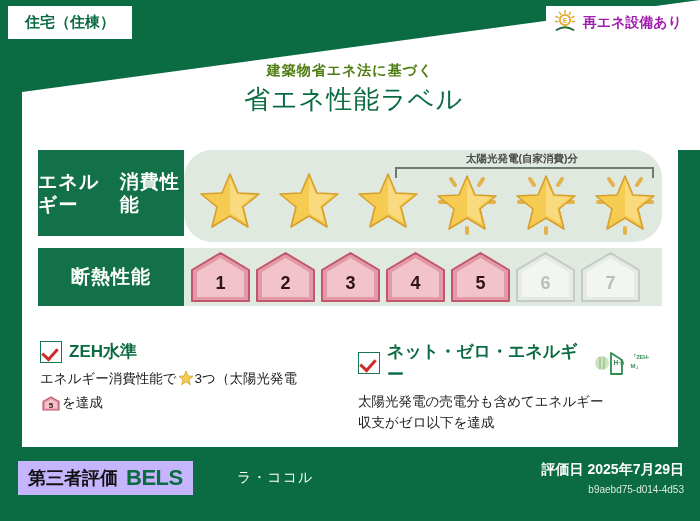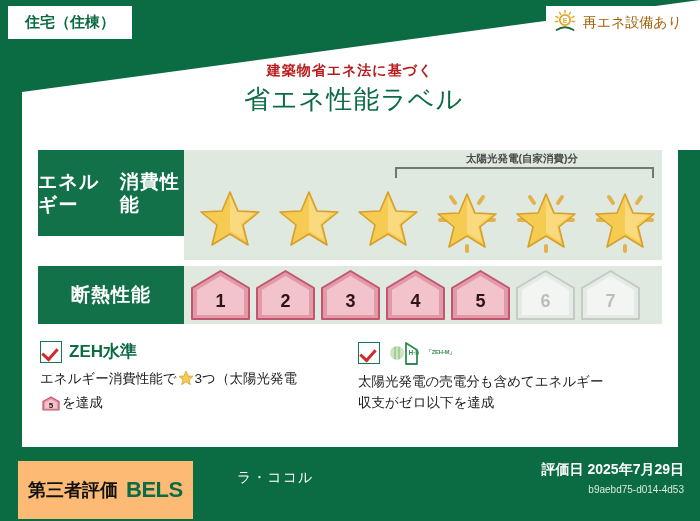--- a/index.html
+++ b/index.html
@@ -23,42 +23,42 @@
     position:absolute;left:8px;top:6px;width:124px;height:33px;
     background:#ffffff;display:flex;align-items:center;justify-content:center;
     font-size:15px;font-weight:bold;color:#0b6b42;letter-spacing:0px;
     z-index:6;
   }
   .renew-badge{
     position:absolute;right:8px;top:6px;height:33px;
     background:#ffffff;display:flex;align-items:center;gap:5px;
     padding:0 10px 0 6px;z-index:6;
   }
-  .renew-badge .txt{font-size:14px;font-weight:normal;color:#a16207;}
+  .renew-badge .txt{font-size:14px;font-weight:bold;color:#a21caf;}
 
   
   .panel{
     position:absolute;left:22px;top:92px;width:656px;height:355px;
     background:#ffffff;z-index:4;
   }
 
   .title-wrap{position:absolute;left:0;top:-30px;width:656px;text-align:center;z-index:5;}
-  .title-sub{font-size:14px;font-weight:bold;color:#b91c1c;letter-spacing:1px;}
+  .title-sub{font-size:14px;font-weight:bold;color:#4d7c0f;letter-spacing:1px;}
   .title-main{font-size:26px;font-weight:normal;color:#0b6b42;letter-spacing:1px;margin-top:2px;margin-left:7px;}
 
   
   .rows{position:absolute;left:16px;top:58px;width:624px;}
   .row{display:flex;align-items:stretch;margin-bottom:6px;position:relative;}
   .row-label{
     width:146px;background:#13714a;color:#ffffff;
     display:flex;flex-direction:row;align-items:center;justify-content:center;
     font-size:19px;font-weight:bold;line-height:1.22;letter-spacing:1px;flex:0 0 146px;
   }
   .row-body{flex:1;background:#dfe9df;position:relative;}
-  .row-energy .row-body{height:110px;}
+  .row-energy .row-body{height:92px;border-radius:28px;}
   .row-insul .row-body{height:58px;}
   .row-energy .row-label{height:86px;}
   .row-insul .row-label{height:58px;}
 
   
   .stars{position:absolute;left:0;bottom:2px;width:100%;height:74px;display:flex;align-items:center;padding-left:6px;box-sizing:border-box;}
   .star-cell{width:79px;height:72px;position:relative;flex:0 0 79px;}
   .star{position:absolute;left:50%;top:50%;transform:translate(-50%,-50%);}
 
   .solar-note{
@@ -98,22 +98,22 @@
     margin-top:6px;font-size:13.5px;color:#1b1b1b;line-height:1.55;letter-spacing:0px;
   }
   .zeh-logo{display:inline-flex;align-items:flex-end;gap:1px;vertical-align:-6px;margin-left:2px;}
   .zeh-cap{font-size:6px;color:#3f8f5c;font-weight:bold;letter-spacing:-.3px;padding-bottom:2px;}
   .inline-star{display:inline-block;vertical-align:-3px;margin:0 1px;}
   .inline-house{display:inline-block;vertical-align:-4px;margin:0 2px;}
 
   
   .bottom{position:absolute;left:0;bottom:0;width:700px;height:74px;background:#0b6b42;}
   .bels-box{
-    position:absolute;left:18px;top:14px;height:34px;background:#fdba74;
-    display:flex;align-items:center;padding:12px 10px;gap:8px;
+    position:absolute;left:18px;top:14px;height:34px;background:#c4b5fd;
+    display:flex;align-items:center;padding:0 10px;gap:8px;
   }
   .bels-third{font-size:18px;font-weight:bold;color:#111;letter-spacing:0px;}
   .bels-word{font-size:22px;font-weight:bold;color:#0b6b42;letter-spacing:-.5px;}
   .company{
     position:absolute;left:237px;top:22px;font-size:14px;color:#ffffff;letter-spacing:1px;
   }
   .eval-date{
     position:absolute;right:16px;top:14px;font-size:14px;color:#ffffff;font-weight:bold;
   }
   .uuid{
@@ -339,20 +339,21 @@
                 <polygon points="9,1 17,5.6 17,14 1,14 1,5.6" fill="#e39aa8" stroke="#c2566d" stroke-width="1.2" stroke-linejoin="round"></polygon>
                 <polygon points="9,3.4 15,6.6 15,12.4 3,12.4 3,6.6" fill="#f3c3cc"></polygon>
                 <text x="9" y="12" font-size="8" text-anchor="middle" fill="#2e1414" font-family="Liberation Sans, sans-serif" font-weight="bold">5</text>
               </svg></span><span>を達成</span>
         </div>
       </div>
 
       <div class="check-col">
         <div class="check-head">
           <span class="check-box"></span>
+          <span class="check-title">ネット・ゼロ・エネルギー</span>
           <span class="zeh-logo">
             <svg width="30" height="26" viewBox="0 0 30 26">
               <circle cx="8" cy="13" r="7" fill="#bcd9b0" opacity=".75"></circle>
               <path d="M6 7 L6 19 M10 7 L10 19" stroke="#8fbf7a" stroke-width="1.2"></path>
               <polygon points="17,3 28,10 28,24 17,24" fill="none" stroke="#2f8c4f" stroke-width="1.8" stroke-linejoin="round"></polygon>
               <polygon points="17,3 6,10 6,24 17,24" fill="none" stroke="#2f8c4f" stroke-width="1.8" stroke-linejoin="round" opacity="0"></polygon>
               <text x="19.5" y="15" font-size="6.5" fill="#2f8c4f" font-family="Liberation Sans, sans-serif" font-weight="bold">H·M</text>
             </svg>
           </span>
           <span class="zeh-cap">「ZEH-M」</span>

